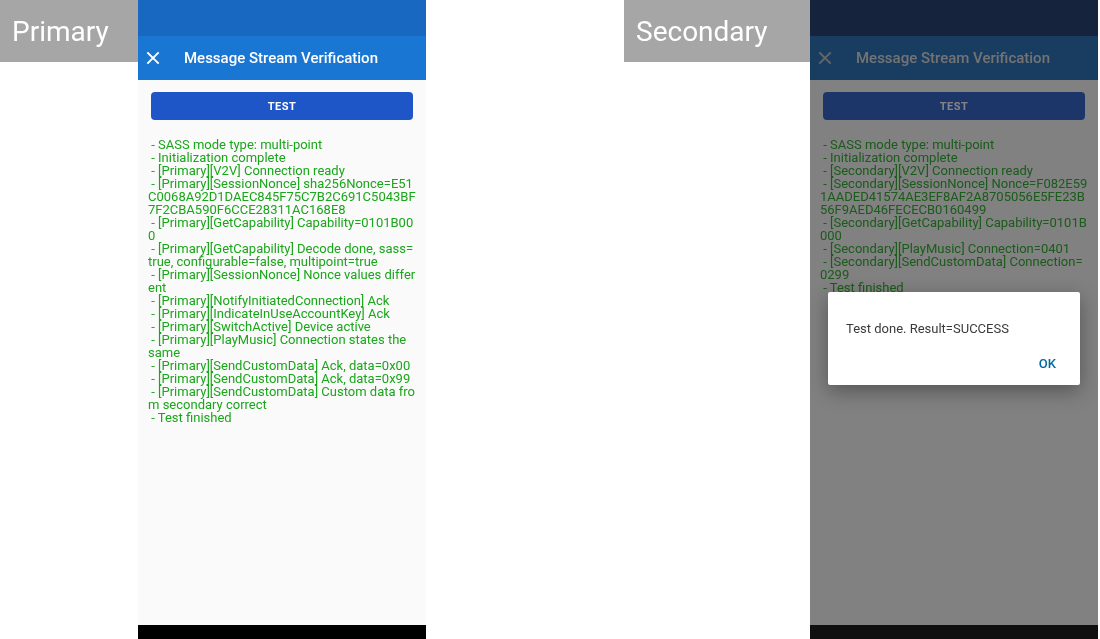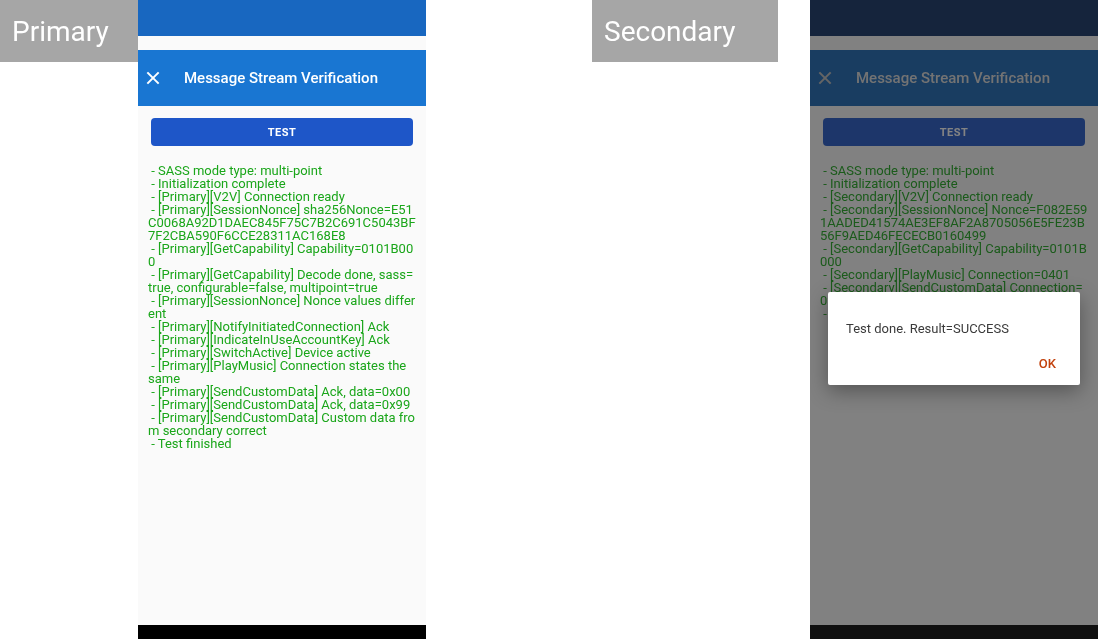--- a/index.html
+++ b/index.html
@@ -12,47 +12,46 @@
     height: 62px;
     background: #a6a6a6;
     color: #ffffff;
     font-size: 28px;
     font-weight: 400;
     display: flex;
     align-items: center;
     padding-left: 12px;
   }
   .panel-label.primary   { left: 0;    width: 138px; }
-  .panel-label.secondary { left: 592px; width: 186px; }
+  .panel-label.secondary { left: 624px; width: 186px; }
 
   .phone {
     position: absolute;
     top: 0;
     width: 288px;
     height: 639px;
     background: #fafafa;
     overflow: hidden;
     display: flex;
     flex-direction: column;
   }
   .phone.left  { left: 138px; }
   .phone.right { left: 810px; }
 
   .status-bar { height: 36px; background: #1867c0; }
   .phone.right .status-bar { background: #0d2d62; }
 
   .app-bar {
-    height: 56px;
+    height: 44px;
     background: #1976d2;
     display: flex;
     align-items: center;
     color: #ffffff;
     padding-left: 8px;
     gap: 24px;
-    margin-top: 14px;
   }
   .phone.right .app-bar { background: #1464b4; }
   .app-bar .close-x {
     width: 14px; height: 14px; position: relative; cursor: pointer;
   }
   .app-bar .close-x::before, .app-bar .close-x::after {
     content: ""; position: absolute; left: 6px; top: -1px; width: 2px; height: 16px; background: #ffffff;
   }
   .app-bar .close-x::before { transform: rotate(45deg); }
   .app-bar .close-x::after  { transform: rotate(-45deg); }
@@ -110,21 +109,21 @@
     border-radius: 2px;
     box-shadow: 0 6px 20px rgba(0,0,0,0.35);
     padding: 29px 18px 10px 18px;
     font-size: 13px;
     color: #3a3a3a;
   }
   .dialog-actions {
     display: flex; justify-content: flex-end; margin-top: 16px;
   }
   .dialog-actions .ok {
-    color: #c2410c; font-size: 13px; font-weight: 500; cursor: pointer;
+    color: #0369a1; font-size: 13px; font-weight: 500; cursor: pointer;
     padding: 4px 6px;
   }
 </style>
 </head>
 <body>
 
 <div class="canvas">
 
   <div class="panel-label primary">
     <span>Primary</span>

